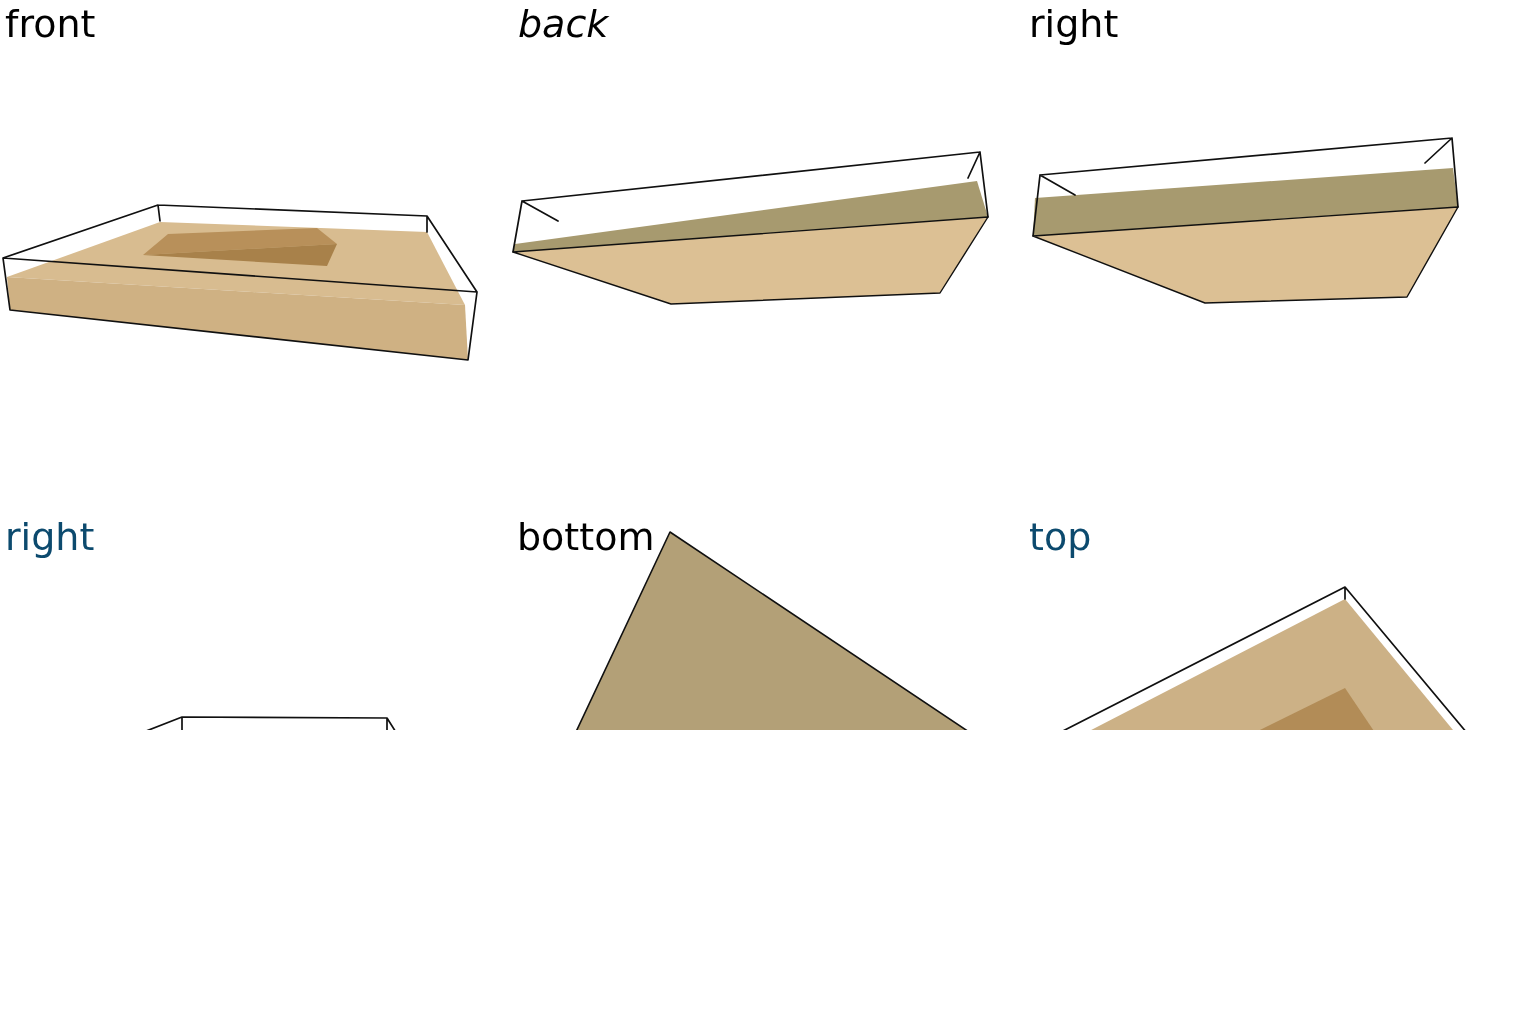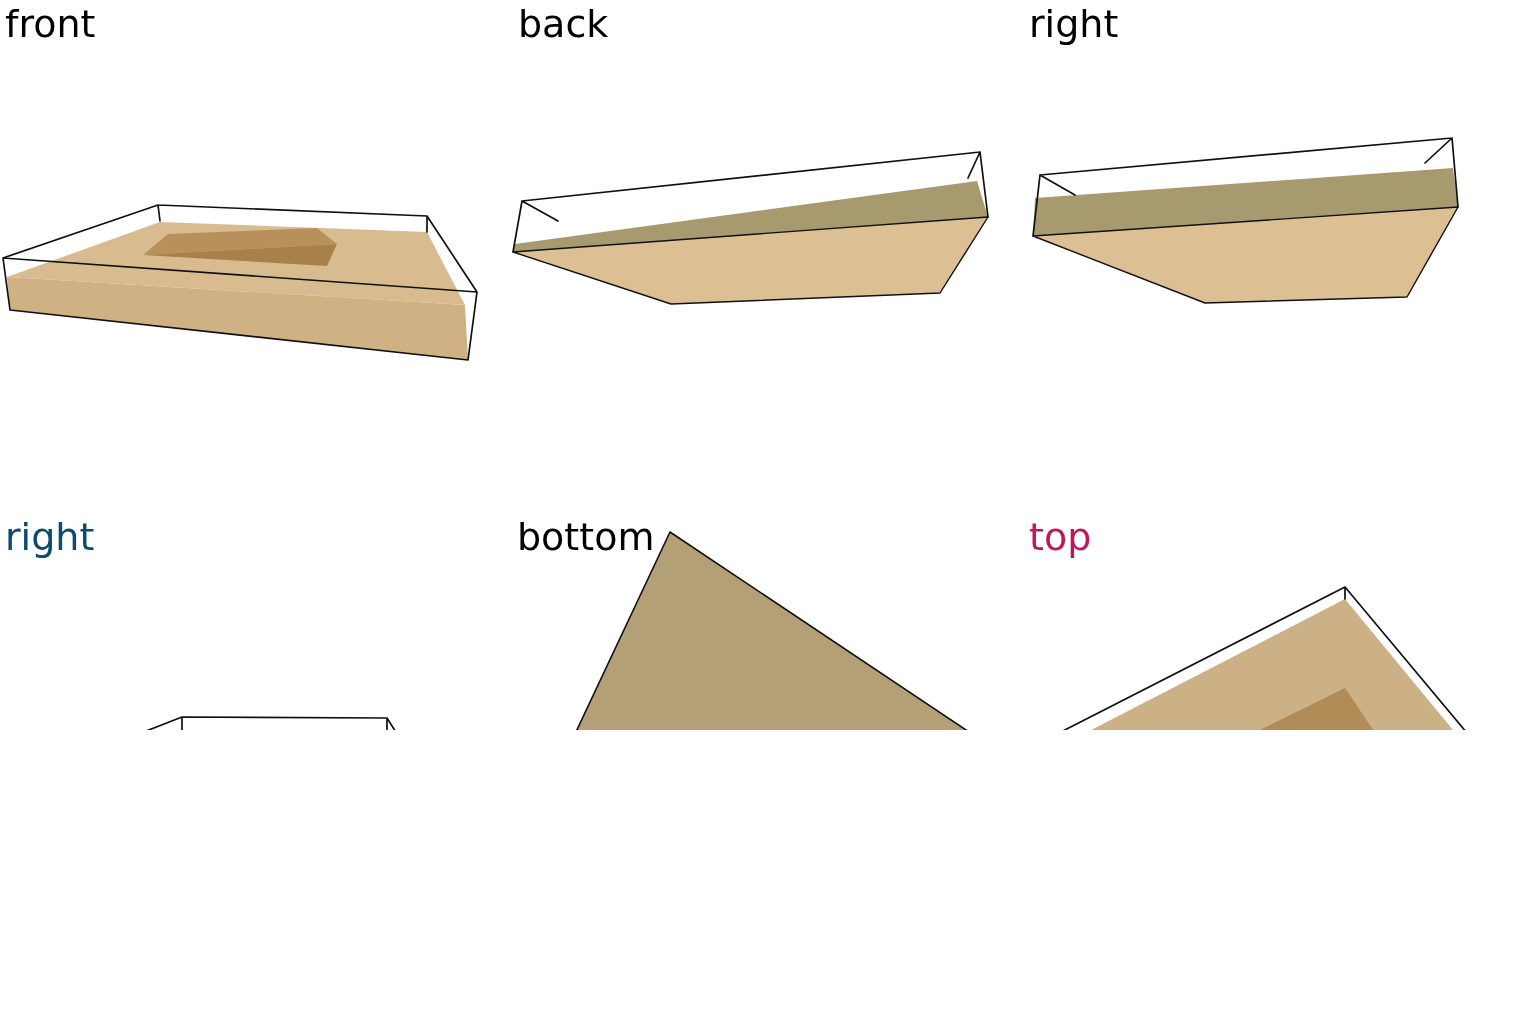--- a/index.html
+++ b/index.html
@@ -78,19 +78,19 @@
 
     <g stroke-linejoin="round" stroke-linecap="round">
       <path stroke="none" d="M1345,599 L1505,793 L1186,996 L1066,743 Z" fill="#ccb186"></path>
       <path stroke="none" d="M1193,763 L1345,688 L1388,752 L1238,842 Z" fill="#b28c57"></path>
       <path stroke="none" opacity="0.5" d="M1193,763 L1238,842 L1246,838 L1200,764 Z" fill="#a8814a"></path>
       <path fill="none" stroke-width="1.7" d="M1345,587 L1513,788 L1183,1002 L1055,735 Z M1345,587 L1345,599 M1513,788 L1505,793 M1183,1002 L1186,996 M1055,735 L1066,743" stroke="#101010"></path>
     </g>
   </svg>
 
   <div class="panel-label lbl-front" style="color: rgb(0, 0, 0);">front</div>
-  <div class="panel-label lbl-back" style="color: rgb(0, 0, 0);">back</div>
+  <div class="panel-label lbl-back" style="color: rgb(0, 0, 0); font-style: italic;">back</div>
   <div class="panel-label lbl-left" style="color: rgb(0, 0, 0);">right</div>
   <div class="panel-label lbl-right" style="color: #0c4a6e;">right</div>
   <div class="panel-label lbl-bottom" style="color: rgb(0, 0, 0);">bottom</div>
-  <div class="panel-label lbl-top" style="color: #be185d;">top</div>
+  <div class="panel-label lbl-top" style="color: #0c4a6e;">top</div>
 
 </div>
 
 </body></html>

